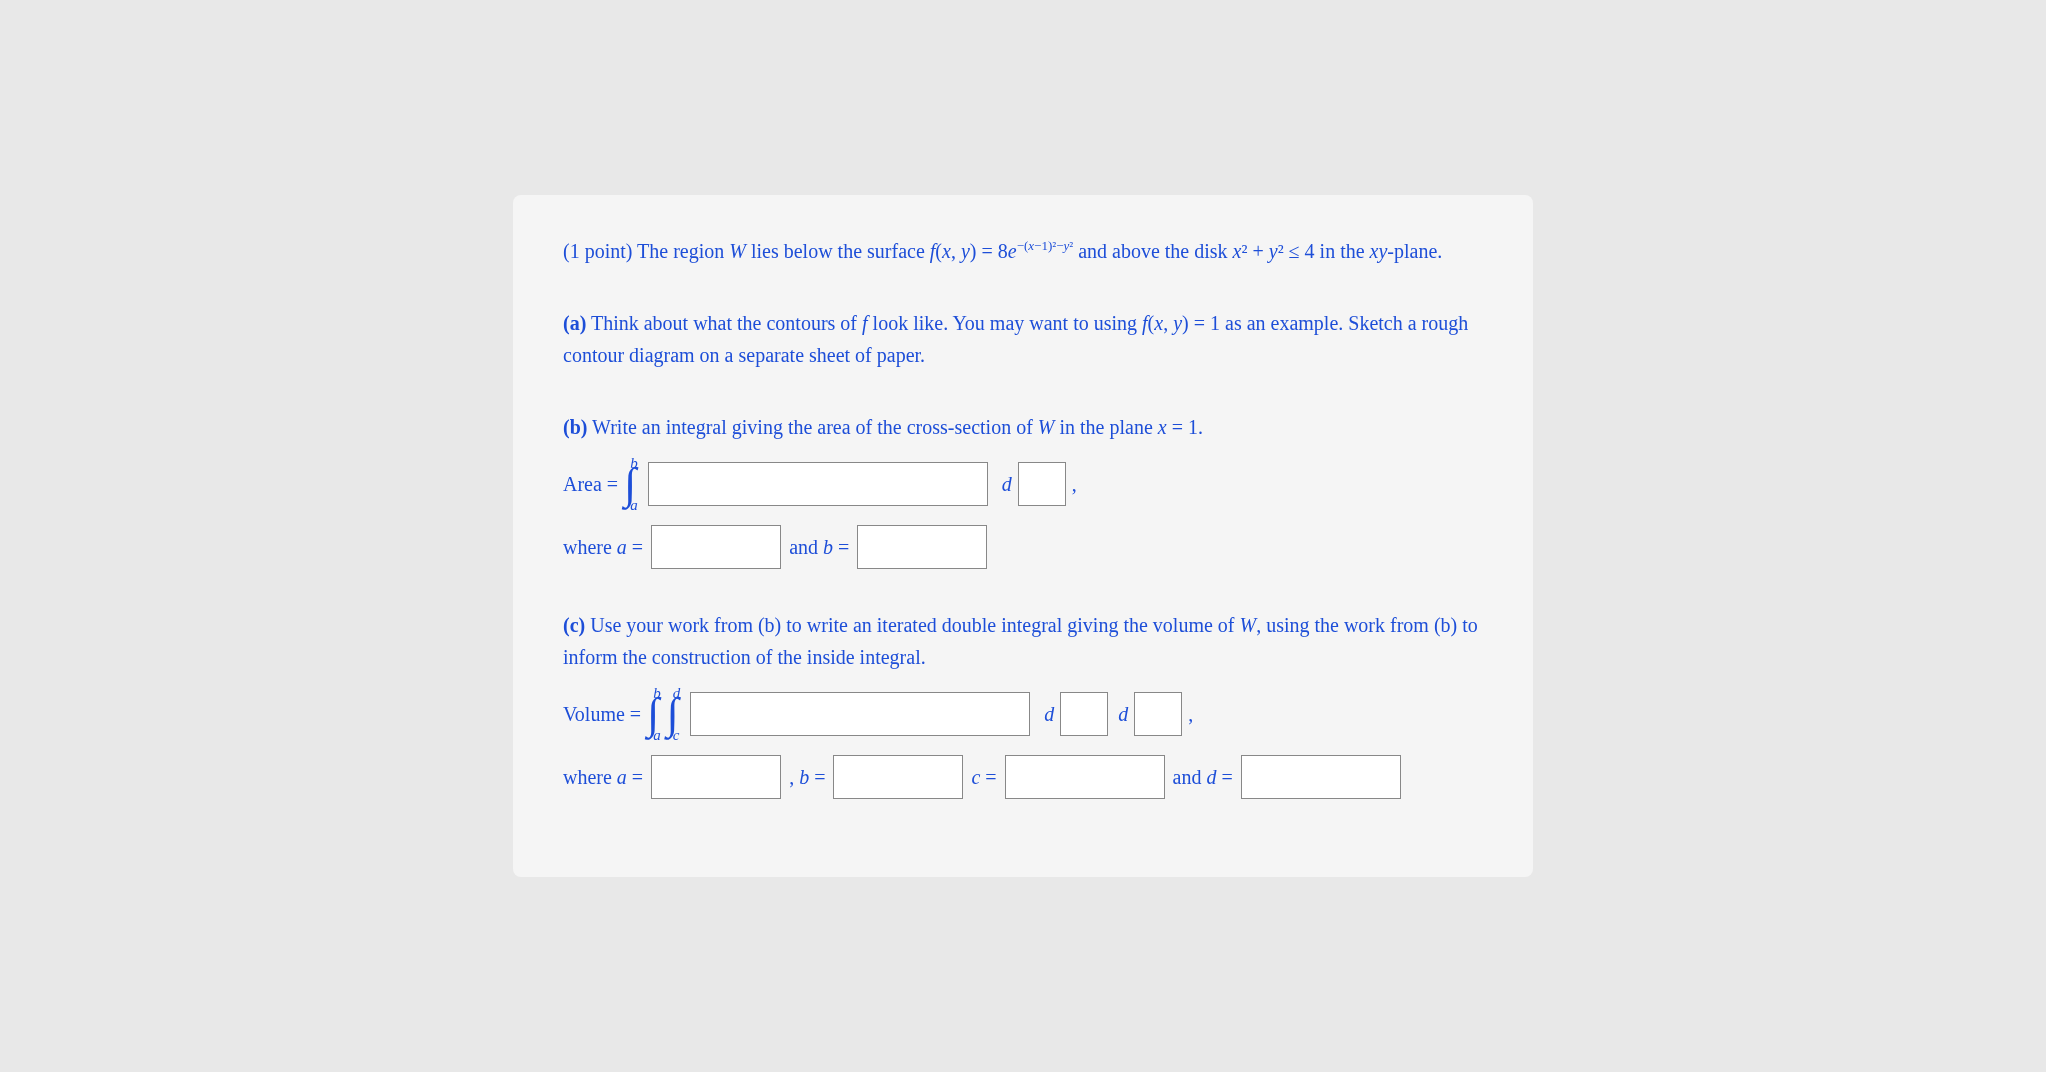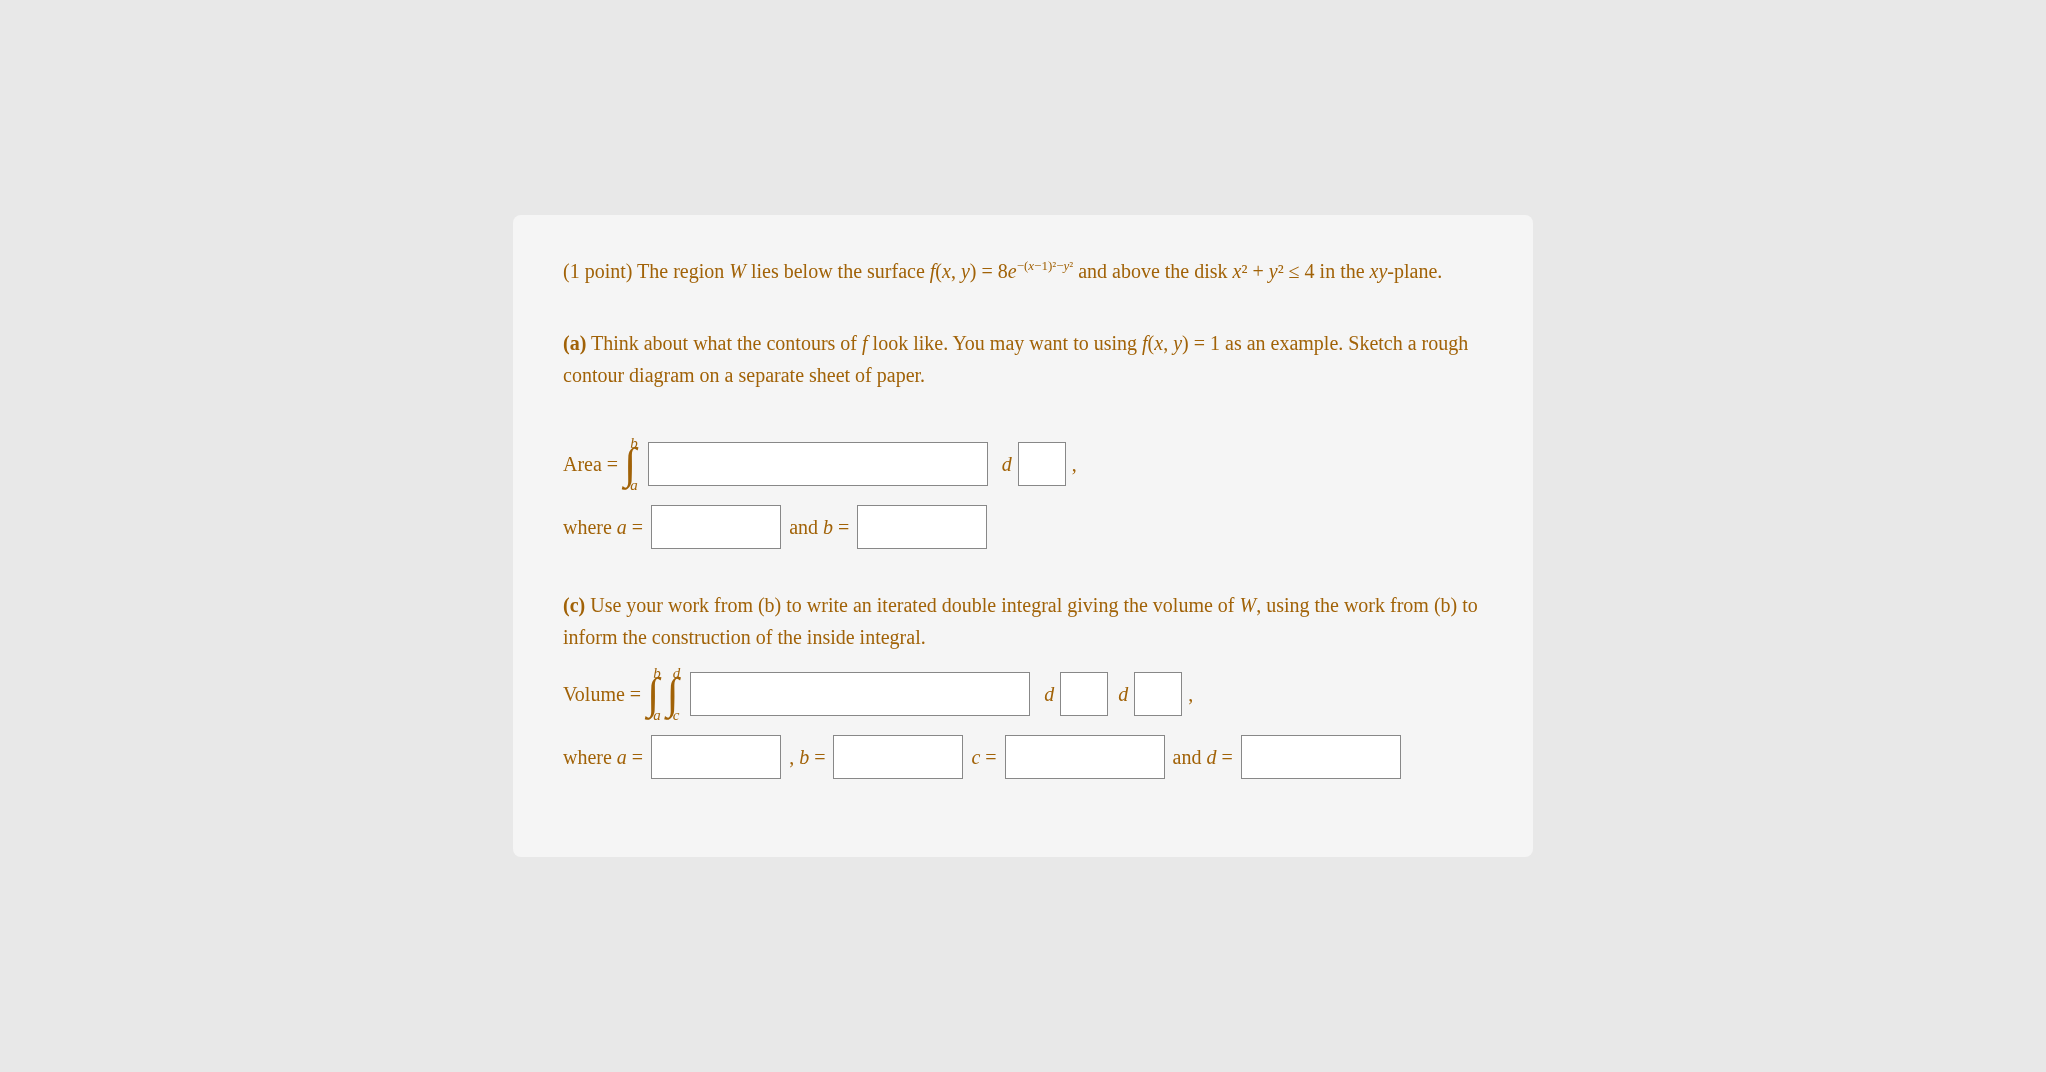--- a/index.html
+++ b/index.html
@@ -14,21 +14,21 @@
       font-size: 20px;
     }
 
     .card {
       background: #f5f5f5;
       border-radius: 8px;
       padding: 40px 50px 50px 50px;
       width: 1020px;
       max-width: 98vw;
       line-height: 1.6;
-      color: #a16207;
+      color: #1d4ed8;
     }
 
     .problem-header {
       margin-bottom: 28px;
       font-size: 20px;
     }
 
     .part {
       margin-bottom: 28px;
       margin-top: 40px;
@@ -118,20 +118,24 @@
   </div>
 
   <div class="part">
     <p>
       <strong>(a)</strong>
       Think about what the contours of <em>f</em> look like. You may want to using <em>f</em>(<em>x</em>, <em>y</em>) = 1 as an example. Sketch a rough contour diagram on a separate sheet of paper.
     </p>
   </div>
 
   <div class="part">
+    <p>
+      <strong>(b)</strong>
+      Write an integral giving the area of the cross-section of <em>W</em> in the plane <em>x</em> = 1.
+    </p>
 
     <div class="integral-line">
       <span>Area =</span>
 
       <span class="inline-math">
         <span style="font-size:44px; font-family:'Times New Roman',serif; line-height:1; vertical-align:middle;">∫</span>
         <span class="limits-col" style="margin-left:-6px; margin-right:4px; font-size:15px;">
           <span class="upper" style="margin-bottom:18px; font-style:italic;">b</span>
           <span class="lower" style="font-style:italic;">a</span>
         </span>

